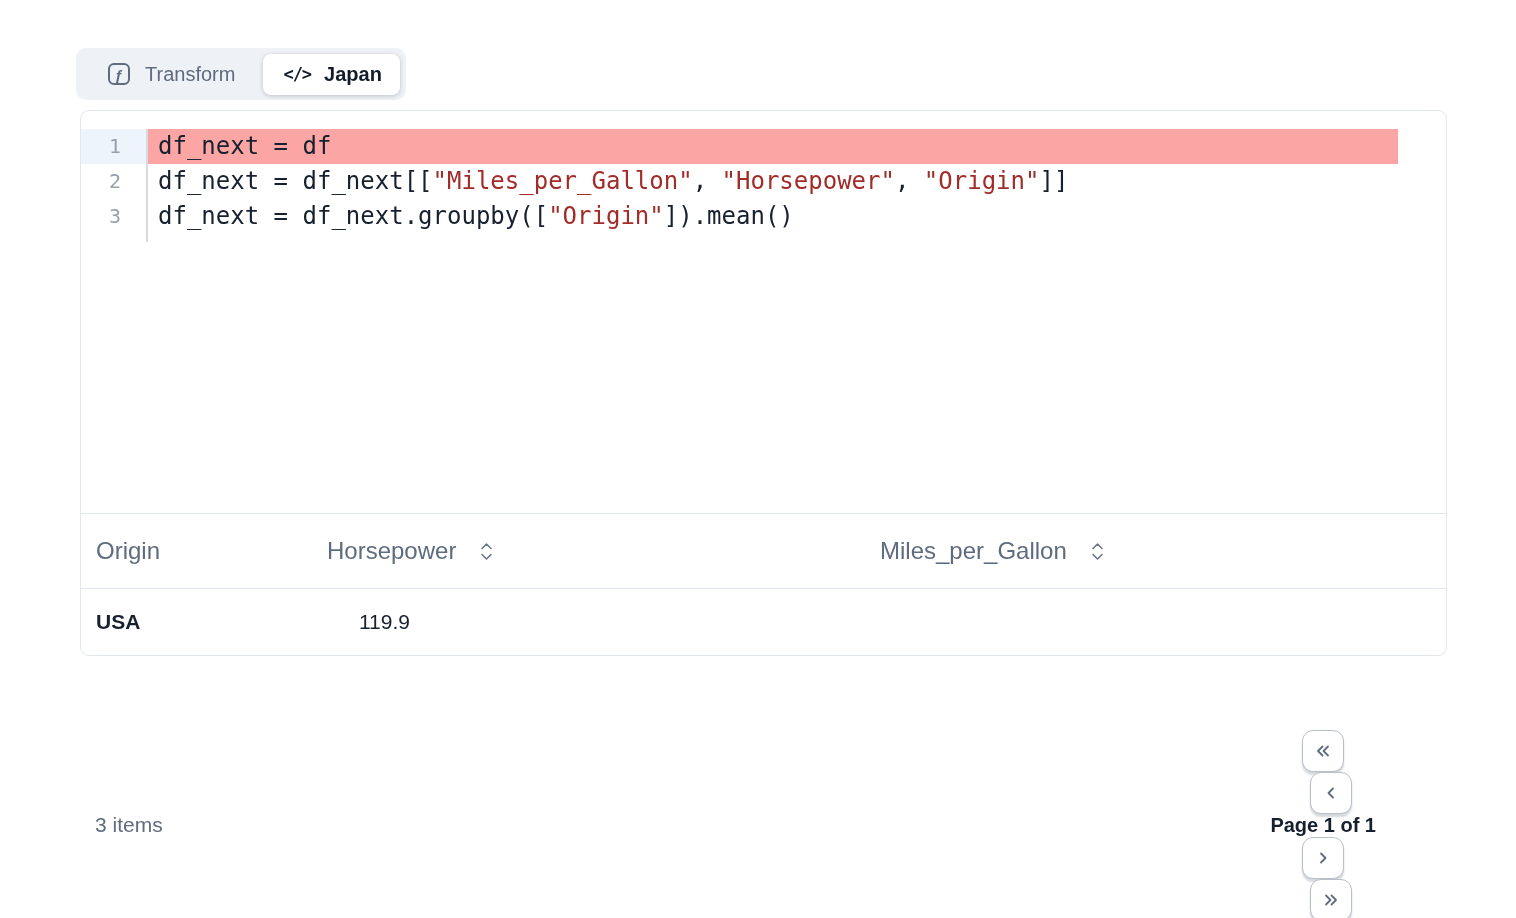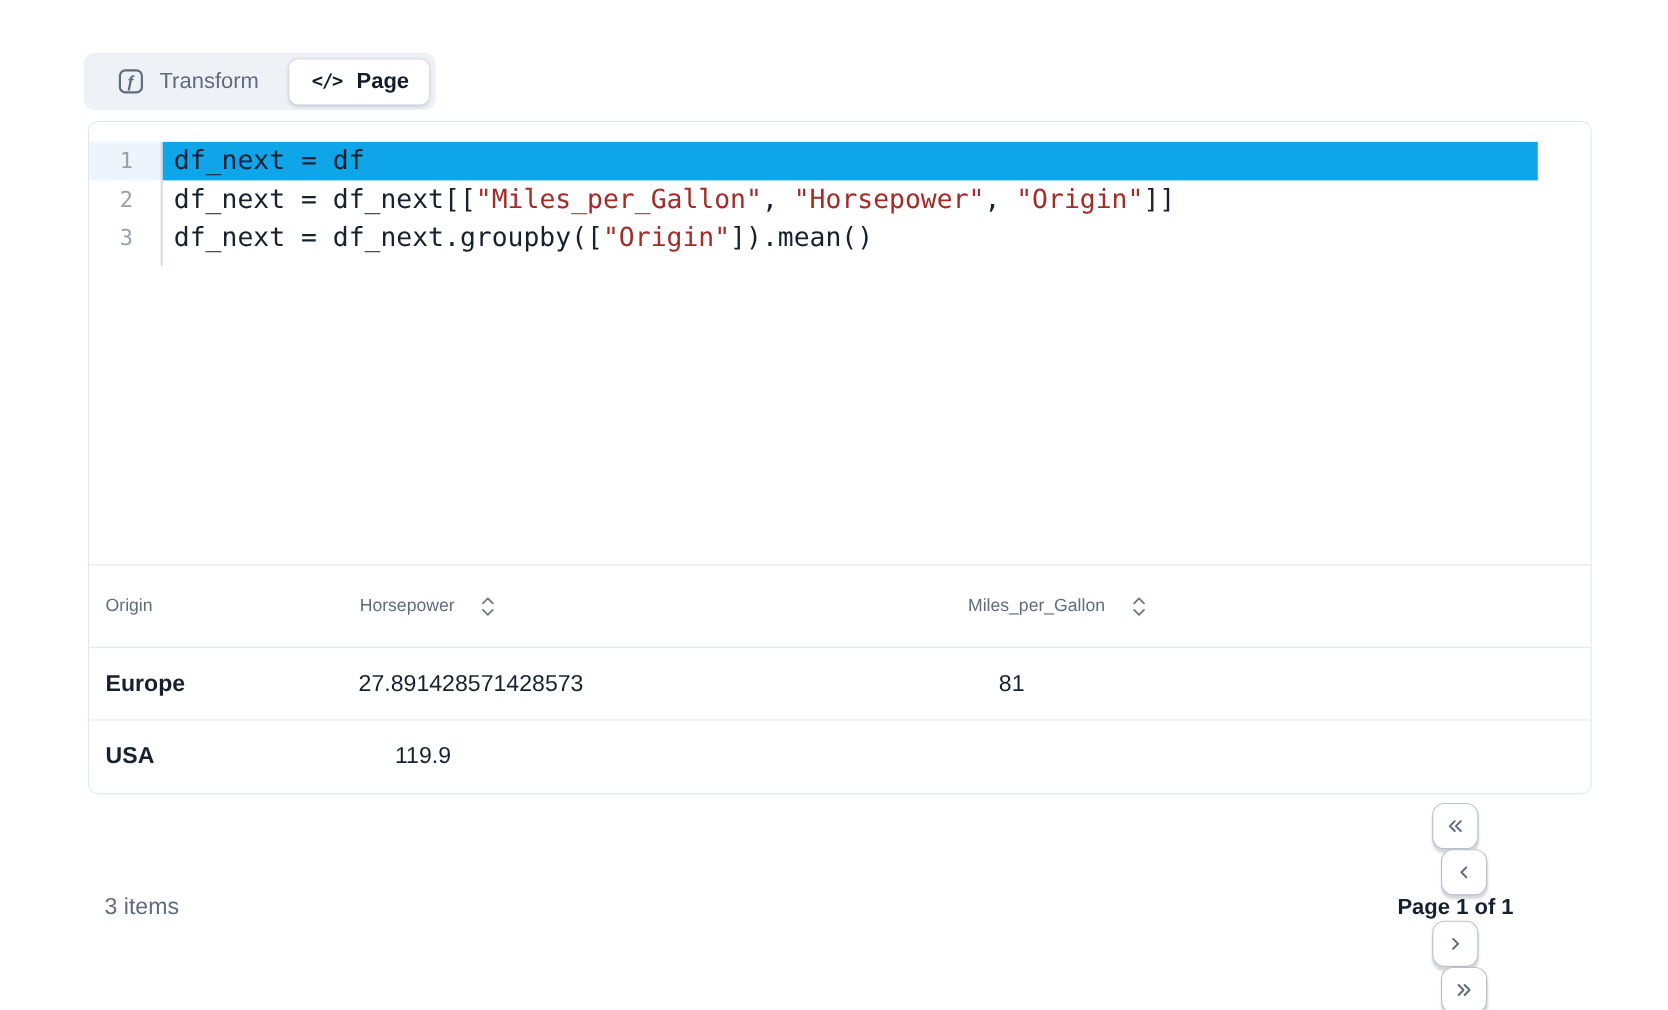--- a/index.html
+++ b/index.html
@@ -87,36 +87,36 @@
     font-size: 20px;
     border-right: 2px solid #d8dce2;
   }
   .content {
     flex: 1;
     padding-left: 10px;
     margin-right: 48px;
     white-space: pre;
   }
   .code-line.active .gutter { background: #edf4fb; }
-  .code-line.active .content { background: #0ea5e9; }
+  .code-line.active .content { background: #fca5a5; }
   .gutter-tail {
     width: 67px; height: 8px;
     border-right: 2px solid #d8dce2;
   }
   .tok-code { color: #16202e; }
   .tok-string { color: #a12c28; }
 
   
   .thead {
     display: flex; align-items: center;
     height: 76px;
     border-top: 1px solid #e2e7ee;
     border-bottom: 1px solid #e2e7ee;
     color: #5f6b7e;
-    font-size: 16px;
+    font-size: 24px;
   }
   .th { display: flex; align-items: center; }
   .col-origin { flex: 0 0 230px; padding-left: 15px; }
   .col-mpg    { flex: 0 0 581px; padding-left: 15px; }
   .col-hp     { flex: 1;         padding-left: 16px; }
   .sort-btn {
     margin-left: 22px;
     display: flex; align-items: center;
     cursor: pointer;
   }
@@ -168,21 +168,21 @@
 </head>
 <body>
 
 <div class="tabbar">
   <div class="tab tab-transform">
     <span class="fn-icon">ƒ</span>
     <span>Transform</span>
   </div>
   <div class="tab tab-code">
     <span class="code-icon">&lt;/&gt;</span>
-    <span>Page</span>
+    <span>Japan</span>
   </div>
 </div>
 
 <div class="panel">
 
   <div class="editor">
     <div>
         <div class="code-line active">
           <div class="gutter">1</div>
           <div class="content"><span class="tok-code">df_next = df</span></div>
@@ -218,25 +218,20 @@
         <svg width="17" height="21" viewBox="0 0 17 21" fill="none">
           <path d="M4 7.5 L8.5 3 L13 7.5" stroke="#6b7687" stroke-width="1.6" stroke-linecap="round" stroke-linejoin="round"></path>
           <path d="M4 13.5 L8.5 18 L13 13.5" stroke="#6b7687" stroke-width="1.6" stroke-linecap="round" stroke-linejoin="round"></path>
         </svg>
       </span>
     </div>
   </div>
 
   <div>
       <div class="trow">
-        <div class="col-origin">Europe</div>
-        <div class="col-mpg">27.891428571428573</div>
-        <div class="col-hp">81</div>
-      </div>
-      <div class="trow">
         <div class="col-origin">USA</div>
         <div class="col-hp">119.9</div>
       </div>
     </div>
 </div>
 
 <div class="footer">
   <span class="items-count">3 items</span>
   <div class="pager">
     <button class="pbtn">

